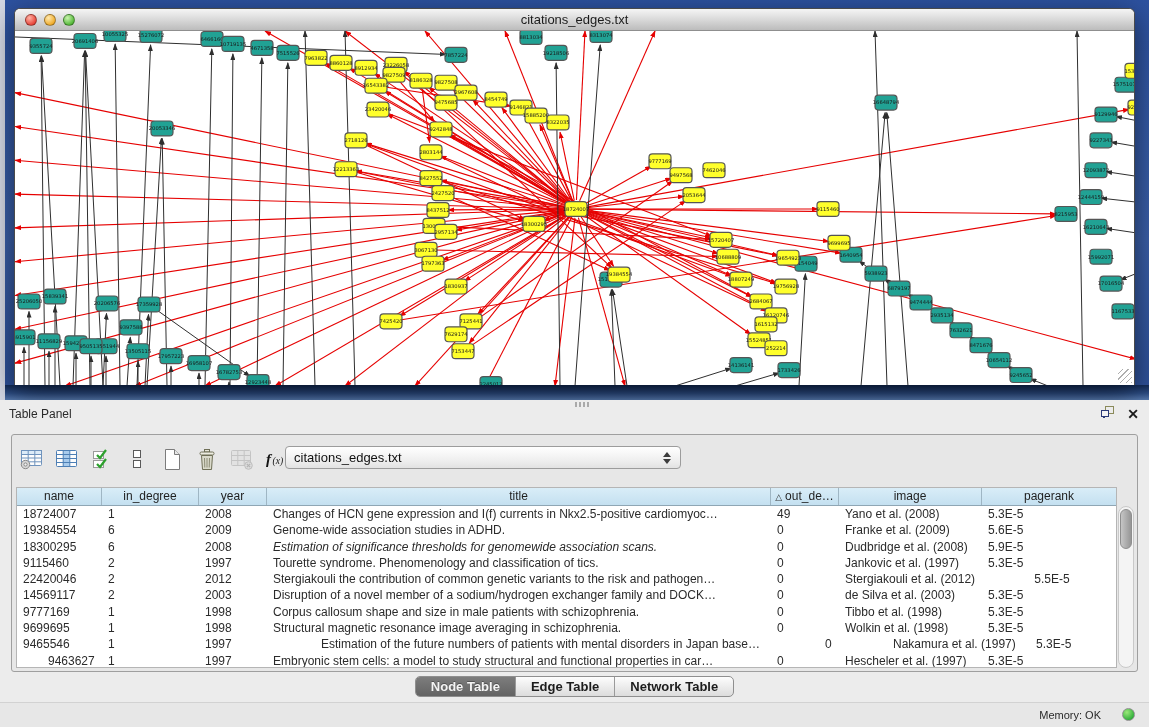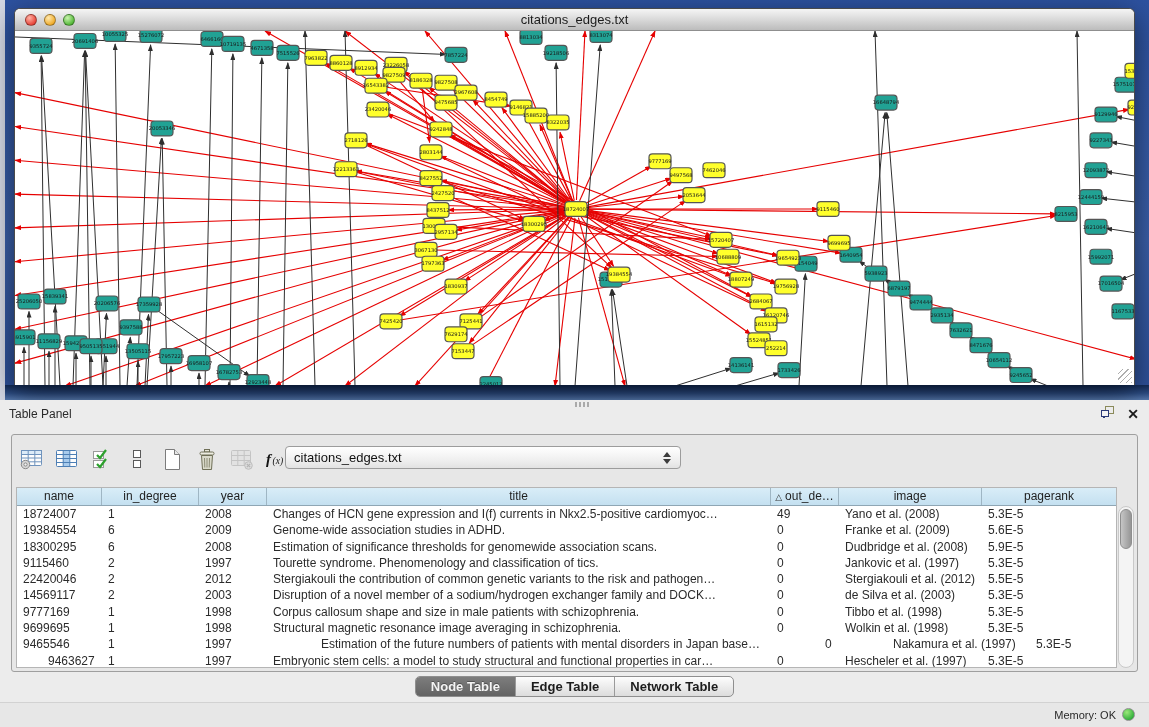--- a/index.html
+++ b/index.html
@@ -74,21 +74,21 @@
   .tabs { position:absolute; left:0; right:0; top:276px; display:flex; justify-content:center; }
   .seg-group { display:flex; border:1px solid #8f8f8f; border-radius:5px; overflow:hidden;
     background:linear-gradient(180deg,#fdfdfd,#dcdcdc); height:21px; }
   .seg { font-size:13px; font-weight:bold; color:#1c1c1c; padding:0 15px; line-height:20px;
     border-right:1px solid #9a9a9a; }
   .seg:last-child { border-right:none; }
   .seg.sel { background:linear-gradient(180deg,#7d7d7d,#636363); color:#f4f4f4; text-shadow:0 -1px 0 rgba(0,0,0,.3); }
 
   .statusbar { position:absolute; left:0; right:0; bottom:0; height:25px; border-top:1px solid #d2d2d2;
     background:#e7e7e7; }
-  .mem { position:absolute; right:14px; top:5px; display:flex; align-items:center; gap:6px; }
+  .mem { position:absolute; right:14px; top:5px; display:flex; align-items:center; gap:21px; }
   .mem-label { font-size:11px; color:#2a2a2a; }
   .mem-dot { width:13px; height:13px; border-radius:50%; border:1px solid #8f8f8f;
     background:radial-gradient(circle at 35% 30%, #9be87a, #2fae3a 75%); }
 </style>
 </head>
 <body>
 
 <div class="desktop">
   <div class="left-strip"></div>
   <div class="below-window"></div>
@@ -803,42 +803,42 @@
             <div class="td" style="width: 68px;">2009</div>
             <div class="td" style="width: 504px;">Genome-wide association studies in ADHD.</div>
             <div class="td" style="width: 68px;">0</div>
             <div class="td" style="width: 143px;">Franke et al. (2009)</div>
             <div class="td" style="width: 128px;">5.6E-5</div>
           </div>
           <div class="tr">
             <div class="td" style="width: 85px;">18300295</div>
             <div class="td" style="width: 97px;">6</div>
             <div class="td" style="width: 68px;">2008</div>
-            <div class="td" style="width: 504px;">Estimation of significance thresholds for genomewide association scans.</div>
+            <div class="td" style="width: 504px; font-style: italic;">Estimation of significance thresholds for genomewide association scans.</div>
             <div class="td" style="width: 68px;">0</div>
             <div class="td" style="width: 143px;">Dudbridge et al. (2008)</div>
             <div class="td" style="width: 128px;">5.9E-5</div>
           </div>
           <div class="tr">
             <div class="td" style="width: 85px;">9115460</div>
             <div class="td" style="width: 97px;">2</div>
             <div class="td" style="width: 68px;">1997</div>
             <div class="td" style="width: 504px;">Tourette syndrome. Phenomenology and classification of tics.</div>
             <div class="td" style="width: 68px;">0</div>
             <div class="td" style="width: 143px;">Jankovic et al. (1997)</div>
             <div class="td" style="width: 128px;">5.3E-5</div>
           </div>
           <div class="tr">
             <div class="td" style="width: 85px;">22420046</div>
             <div class="td" style="width: 97px;">2</div>
             <div class="td" style="width: 68px;">2012</div>
             <div class="td" style="width: 504px;">Stergiakouli the contribution of common genetic variants to the risk and pathogen…</div>
             <div class="td" style="width: 68px;">0</div>
             <div class="td" style="width: 143px;">Stergiakouli et al. (2012)</div>
-            <div class="td" style="width: 128px;">5.5E-5</div>
+            <div class="td" style="width: 128px; text-align: center;">5.5E-5</div>
           </div>
           <div class="tr">
             <div class="td" style="width: 85px;">14569117</div>
             <div class="td" style="width: 97px;">2</div>
             <div class="td" style="width: 68px;">2003</div>
             <div class="td" style="width: 504px;">Disruption of a novel member of a sodium/hydrogen exchanger family and DOCK…</div>
             <div class="td" style="width: 68px;">0</div>
             <div class="td" style="width: 143px;">de Silva et al. (2003)</div>
             <div class="td" style="width: 128px;">5.3E-5</div>
           </div>

